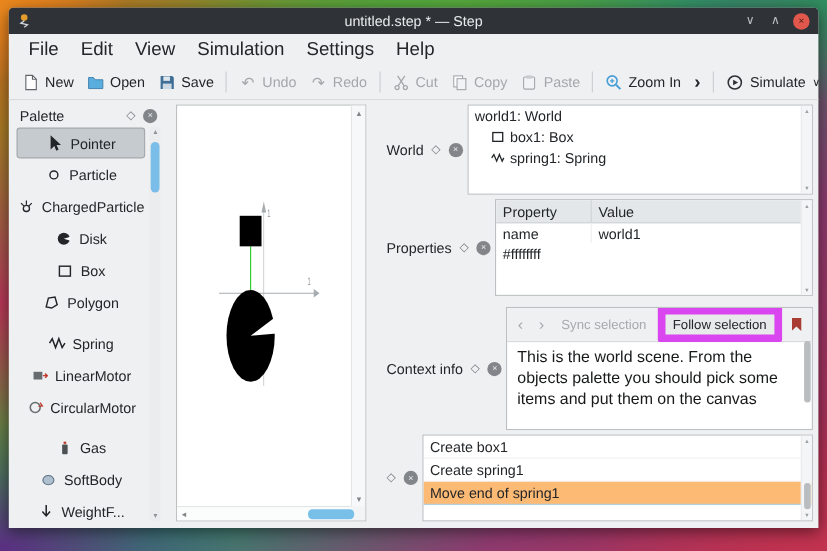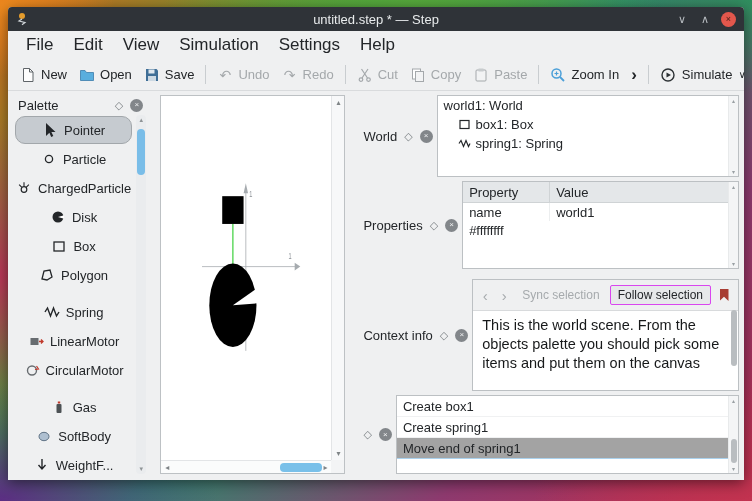--- a/index.html
+++ b/index.html
@@ -38,21 +38,21 @@
   .caret{font-size:10px;color:#232629;}
   
   .content{flex:1;display:flex;padding:4px 5px 6px 5px;gap:13px;min-height:0;}
   .panel-head{flex:0 0 20px;display:flex;align-items:center;font-size:13px;color:#232629;padding:0 4px 0 5px;gap:7px;}
   .ph-title{flex:1;white-space:nowrap;overflow:hidden;}
   .ph-float{color:#7b8084;font-size:11px;line-height:1;}
   .ph-close{width:13px;height:13px;border-radius:50%;background:#82868a;color:#eff0f1;font-size:8px;line-height:1;display:flex;align-items:center;justify-content:center;}
   
   .palette{flex:0 0 130px;display:flex;flex-direction:column;min-height:0;}
   .pal-body{flex:1;position:relative;overflow:hidden;padding-right:13px;}
-  .pal-item{height:26px;margin:1px 2px;display:flex;align-items:center;justify-content:center;gap:6px;font-size:13px;color:#232629;border:1px solid transparent;border-radius:10px;white-space:nowrap;}
+  .pal-item{height:26px;margin:1px 2px;display:flex;align-items:center;justify-content:center;gap:6px;font-size:13px;color:#232629;border:1px solid transparent;border-radius:3px;white-space:nowrap;}
   .pal-item.selected{background:#c6cbd0;border-color:#a2a7ab;}
   .pal-gap{height:7px;}
   .pic{width:16px;height:16px;flex:0 0 16px;display:inline-flex;align-items:center;justify-content:center;}
   .pal-scroll{position:absolute;right:1px;top:0;bottom:0;width:10px;display:flex;flex-direction:column;align-items:center;justify-content:space-between;color:#8f9497;font-size:7px;background:#eaecee;border-radius:4px;padding:1px 0;}
   .pal-thumb{position:absolute;right:2px;top:14px;width:8px;height:46px;border-radius:4px;background:#79bde8;}
   
   .canvas-panel{flex:1;min-width:0;background:#fff;border:1px solid #bdc1c4;display:grid;grid-template-columns:1fr 13px;grid-template-rows:1fr 13px;}
   .scene{position:relative;overflow:hidden;}
   .scene svg{position:absolute;inset:0;width:100%;height:100%;}
   .v-scroll{border-left:1px solid #e3e5e7;background:#f7f8f9;display:flex;flex-direction:column;align-items:center;justify-content:space-between;color:#7f8487;font-size:8px;padding:2px 0;}
@@ -72,27 +72,27 @@
   .p-props{flex:0 0 88px;}
   .props-hrow{height:20px;display:flex;background:#e4e7e9;border-bottom:1px solid #cfd3d5;font-size:13px;color:#232629;align-items:center;}
   .pc1{flex:0 0 80px;padding-left:6px;border-right:1px solid #cfd3d5;align-self:stretch;display:flex;align-items:center;}
   .pc2{padding-left:6px;flex:1;display:flex;align-items:center;}
   .props-row{height:18px;display:flex;font-size:13px;color:#232629;align-items:center;}
   .props-row .pc1{border-right:1px solid #eceeef;}
   .p-context{flex:0 0 112px;margin-top:6px;}
   .ctx-toolbar{height:26px;display:flex;align-items:center;gap:3px;padding:2px 4px;background:#eff0f1;border-bottom:1px solid #d8dadc;font-size:12px;}
   .nav-btn{width:16px;height:18px;display:flex;align-items:center;justify-content:center;color:#a6aaad;font-size:15px;}
   .txt-btn{padding:2px 7px;color:#a6aaad;white-space:nowrap;}
-  .txt-btn.active{color:#232629;background:#e7e9ea;border:1px solid #d946ef;border-radius:2px;}
+  .txt-btn.active{color:#232629;background:#e7e9ea;border:7px solid #d946ef;border-radius:2px;}
   .bookmark-btn{margin-left:auto;width:20px;height:18px;display:flex;align-items:center;justify-content:center;}
   .bookmark-shape{width:9px;height:12px;background:#a83c32;clip-path:polygon(0 0,100% 0,100% 100%,50% 65%,0 100%);}
   .ctx-text{padding:5px 9px 0 9px;font-size:14.5px;color:#17191a;line-height:1.3;height:calc(100% - 27px);overflow:hidden;}
   .p-undo{flex:1;}
   .undo-row{height:20px;display:flex;align-items:center;padding-left:6px;font-size:13px;color:#232629;border-bottom:1px solid #f0f1f2;white-space:nowrap;}
-  .undo-row.selected{background:#a3a3a3;border-bottom-color:#abd2ee;}
+  .undo-row.selected{background:#fdba74;border-bottom-color:#abd2ee;}
 </style>
 </head>
 <body>
 
 <div id="stage">
   <div class="window">
 
     <div class="titlebar">
       <span class="app-icon">
         <svg viewBox="0 0 14 14">

